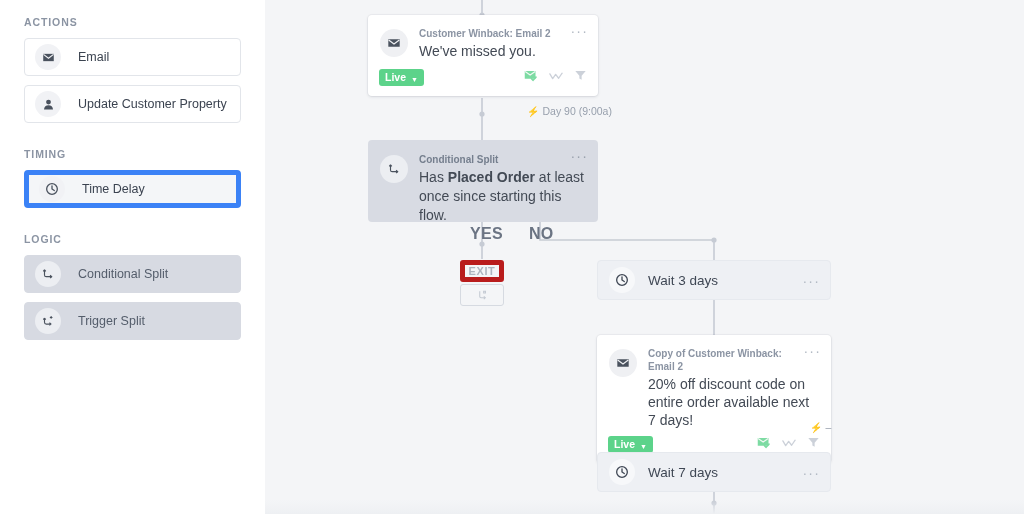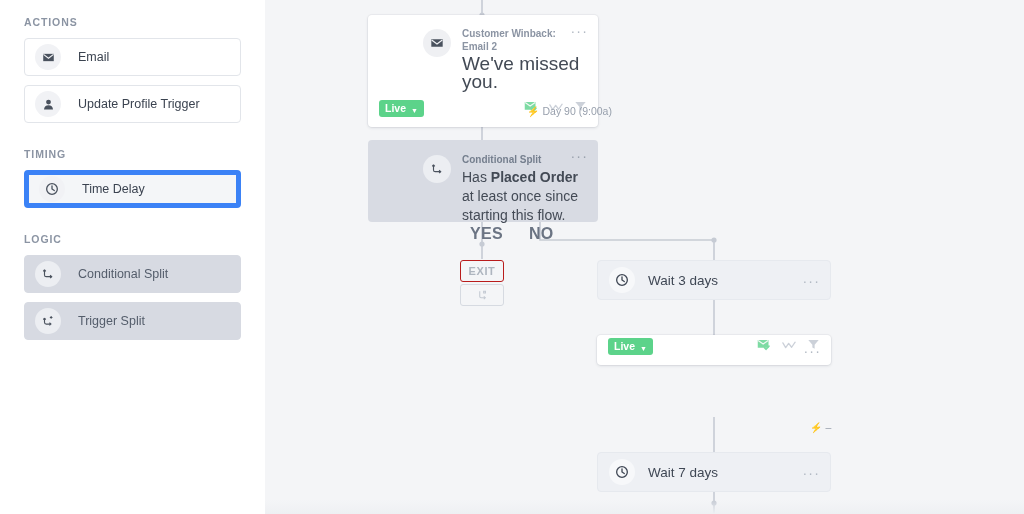--- a/index.html
+++ b/index.html
@@ -72,34 +72,34 @@
 
   .node { position: absolute; }
 
   
   .card-email {
     background: #ffffff;
     border-radius: 4px;
     box-shadow: 0 1px 3px rgba(40,50,70,0.13), 0 0 0 1px rgba(40,50,70,0.04);
     overflow: hidden;
   }
-  .card-body { display: flex; padding: 12px 12px 4px 12px; margin-left: 43px; }
+  .card-body { display: flex; padding: 12px 12px 4px 12px; }
   .card-ico {
     width: 28px; height: 28px; border-radius: 50%;
     background: #eff0f3;
     display: flex; align-items: center; justify-content: center;
     flex: 0 0 28px; margin-top: 2px;
   }
   .card-text { margin-left: 11px; flex: 1 1 auto; min-width: 0; }
   .card-kicker {
     font-size: 10px; color: #8b94a3; font-weight: 600;
     line-height: 13px; padding-right: 22px;
   }
   .card-head {
-    font-size: 19px; color: #434a55; line-height: 18px;
+    font-size: 14px; color: #434a55; line-height: 18px;
     margin-top: 2px; font-weight: 400;
   }
   .dots {
     position: absolute; right: 10px; top: 11px;
     color: #b3bac4; font-size: 14px; letter-spacing: 1.2px;
     line-height: 10px; cursor: pointer;
   }
   .card-foot {
     display: flex; align-items: center; justify-content: space-between;
     padding: 4px 11px 10px 11px;
@@ -141,21 +141,21 @@
   .branch-label {
     position: absolute;
     font-size: 16px; color: #6b7483; font-weight: 600;
     letter-spacing: 0.3px;
   }
 
   
   .exit-btn {
     position: absolute;
     width: 44px; height: 22px;
-    border: 1px solid #b91c1c; border-radius: 3px;
+    border: 5px solid #b91c1c; border-radius: 3px;
     background: #f4f5f7;
     display: flex; align-items: center; justify-content: center;
     font-size: 11px; color: #aeb5bf; font-weight: 700;
     letter-spacing: 0.6px; cursor: pointer;
   }
   .exit-sub {
     position: absolute;
     width: 44px; height: 22px;
     border: 1px solid #d6dae1; border-radius: 3px;
     background: #f4f5f7;
@@ -192,21 +192,21 @@
         <span class="pal-label">Email</span>
       </div>
 
       <div class="palette-item white">
         <span class="pal-ico">
           <svg width="13" height="13" viewBox="0 0 16 16">
               <circle cx="8" cy="5" r="3" fill="#4a525e"></circle>
               <path d="M2.5 14c0-3 2.5-5 5.5-5s5.5 2 5.5 5z" fill="#4a525e"></path>
             </svg>
         </span>
-        <span class="pal-label">Update Profile Trigger</span>
+        <span class="pal-label">Update Customer Property</span>
       </div>
     </div>
 
     <div class="grp-timing">
       <div class="section-title">TIMING</div>
 
       <div class="palette-item timing">
         <span class="pal-ico">
           <svg width="14" height="14" viewBox="0 0 16 16">
               <circle cx="8" cy="8" r="6.1" fill="none" stroke="#4a525e" stroke-width="1.5"></circle>
@@ -353,20 +353,32 @@
             <circle cx="8" cy="8" r="6.1" fill="none" stroke="#3f4754" stroke-width="1.5"></circle>
             <path d="M8 4.4V8l2.6 1.8" stroke="#3f4754" stroke-width="1.5" fill="none" stroke-linecap="round"></path>
           </svg>
       </span>
       <span class="wait-label">Wait 3 days</span>
       <span class="dots">···</span>
     </div>
 
     <div class="node card-email" style="left:332px; top:335px; width:234px;">
       <div class="dots">···</div>
+      <div class="card-body">
+        <span class="card-ico">
+          <svg width="14" height="14" viewBox="0 0 16 16">
+              <path d="M1.5 3.8h13v8.4h-13z" fill="#4a525e"></path>
+              <path d="M1.9 4.5 8 9l6.1-4.5" stroke="#eff0f3" stroke-width="1.4" fill="none"></path>
+            </svg>
+        </span>
+        <div class="card-text">
+          <div class="card-kicker">Copy of Customer Winback: Email 2</div>
+          <div class="card-head">20% off discount code on entire order available next 7 days!</div>
+        </div>
+      </div>
       <div class="card-foot" style="padding-top:2px;">
         <span class="badge-live">
           <span>Live</span>
           <span class="caret">▼</span>
         </span>
         <span class="foot-icons">
           <span>
             <svg width="14" height="13" viewBox="0 0 16 15">
                 <path d="M0.8 2.2h12.4v9H0.8z" fill="#7ddba3"></path>
                 <path d="M1.2 2.8 7 7l5.8-4.2" stroke="#f1f8f3" stroke-width="1.3" fill="none"></path>

